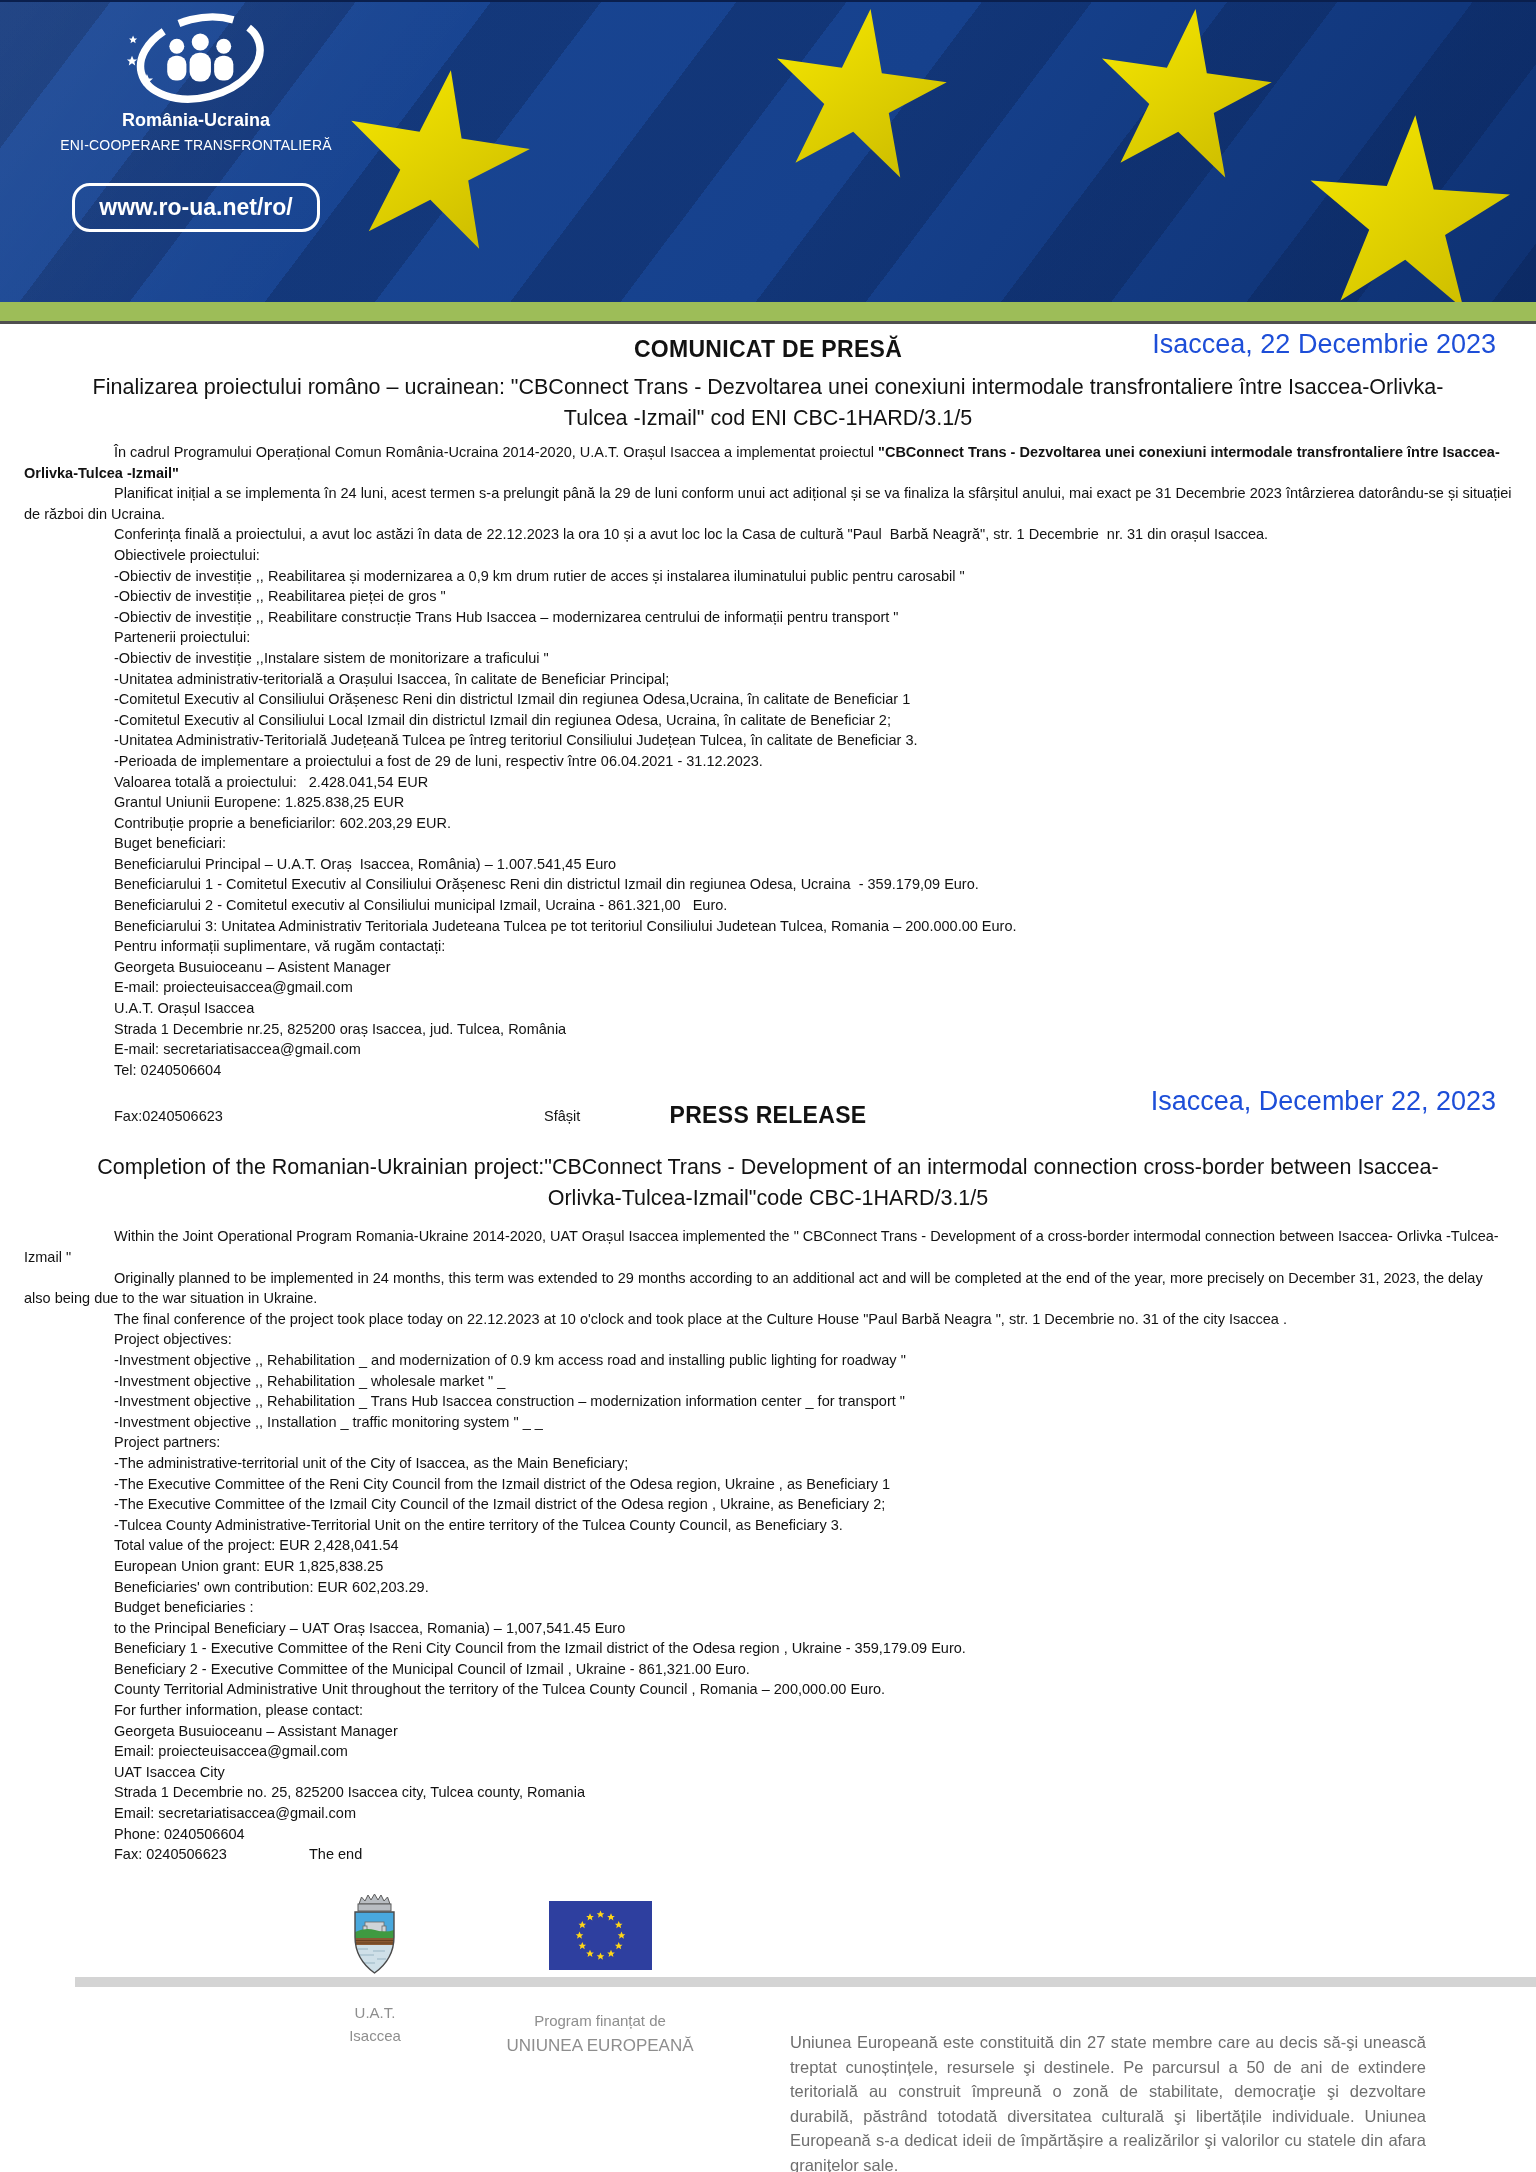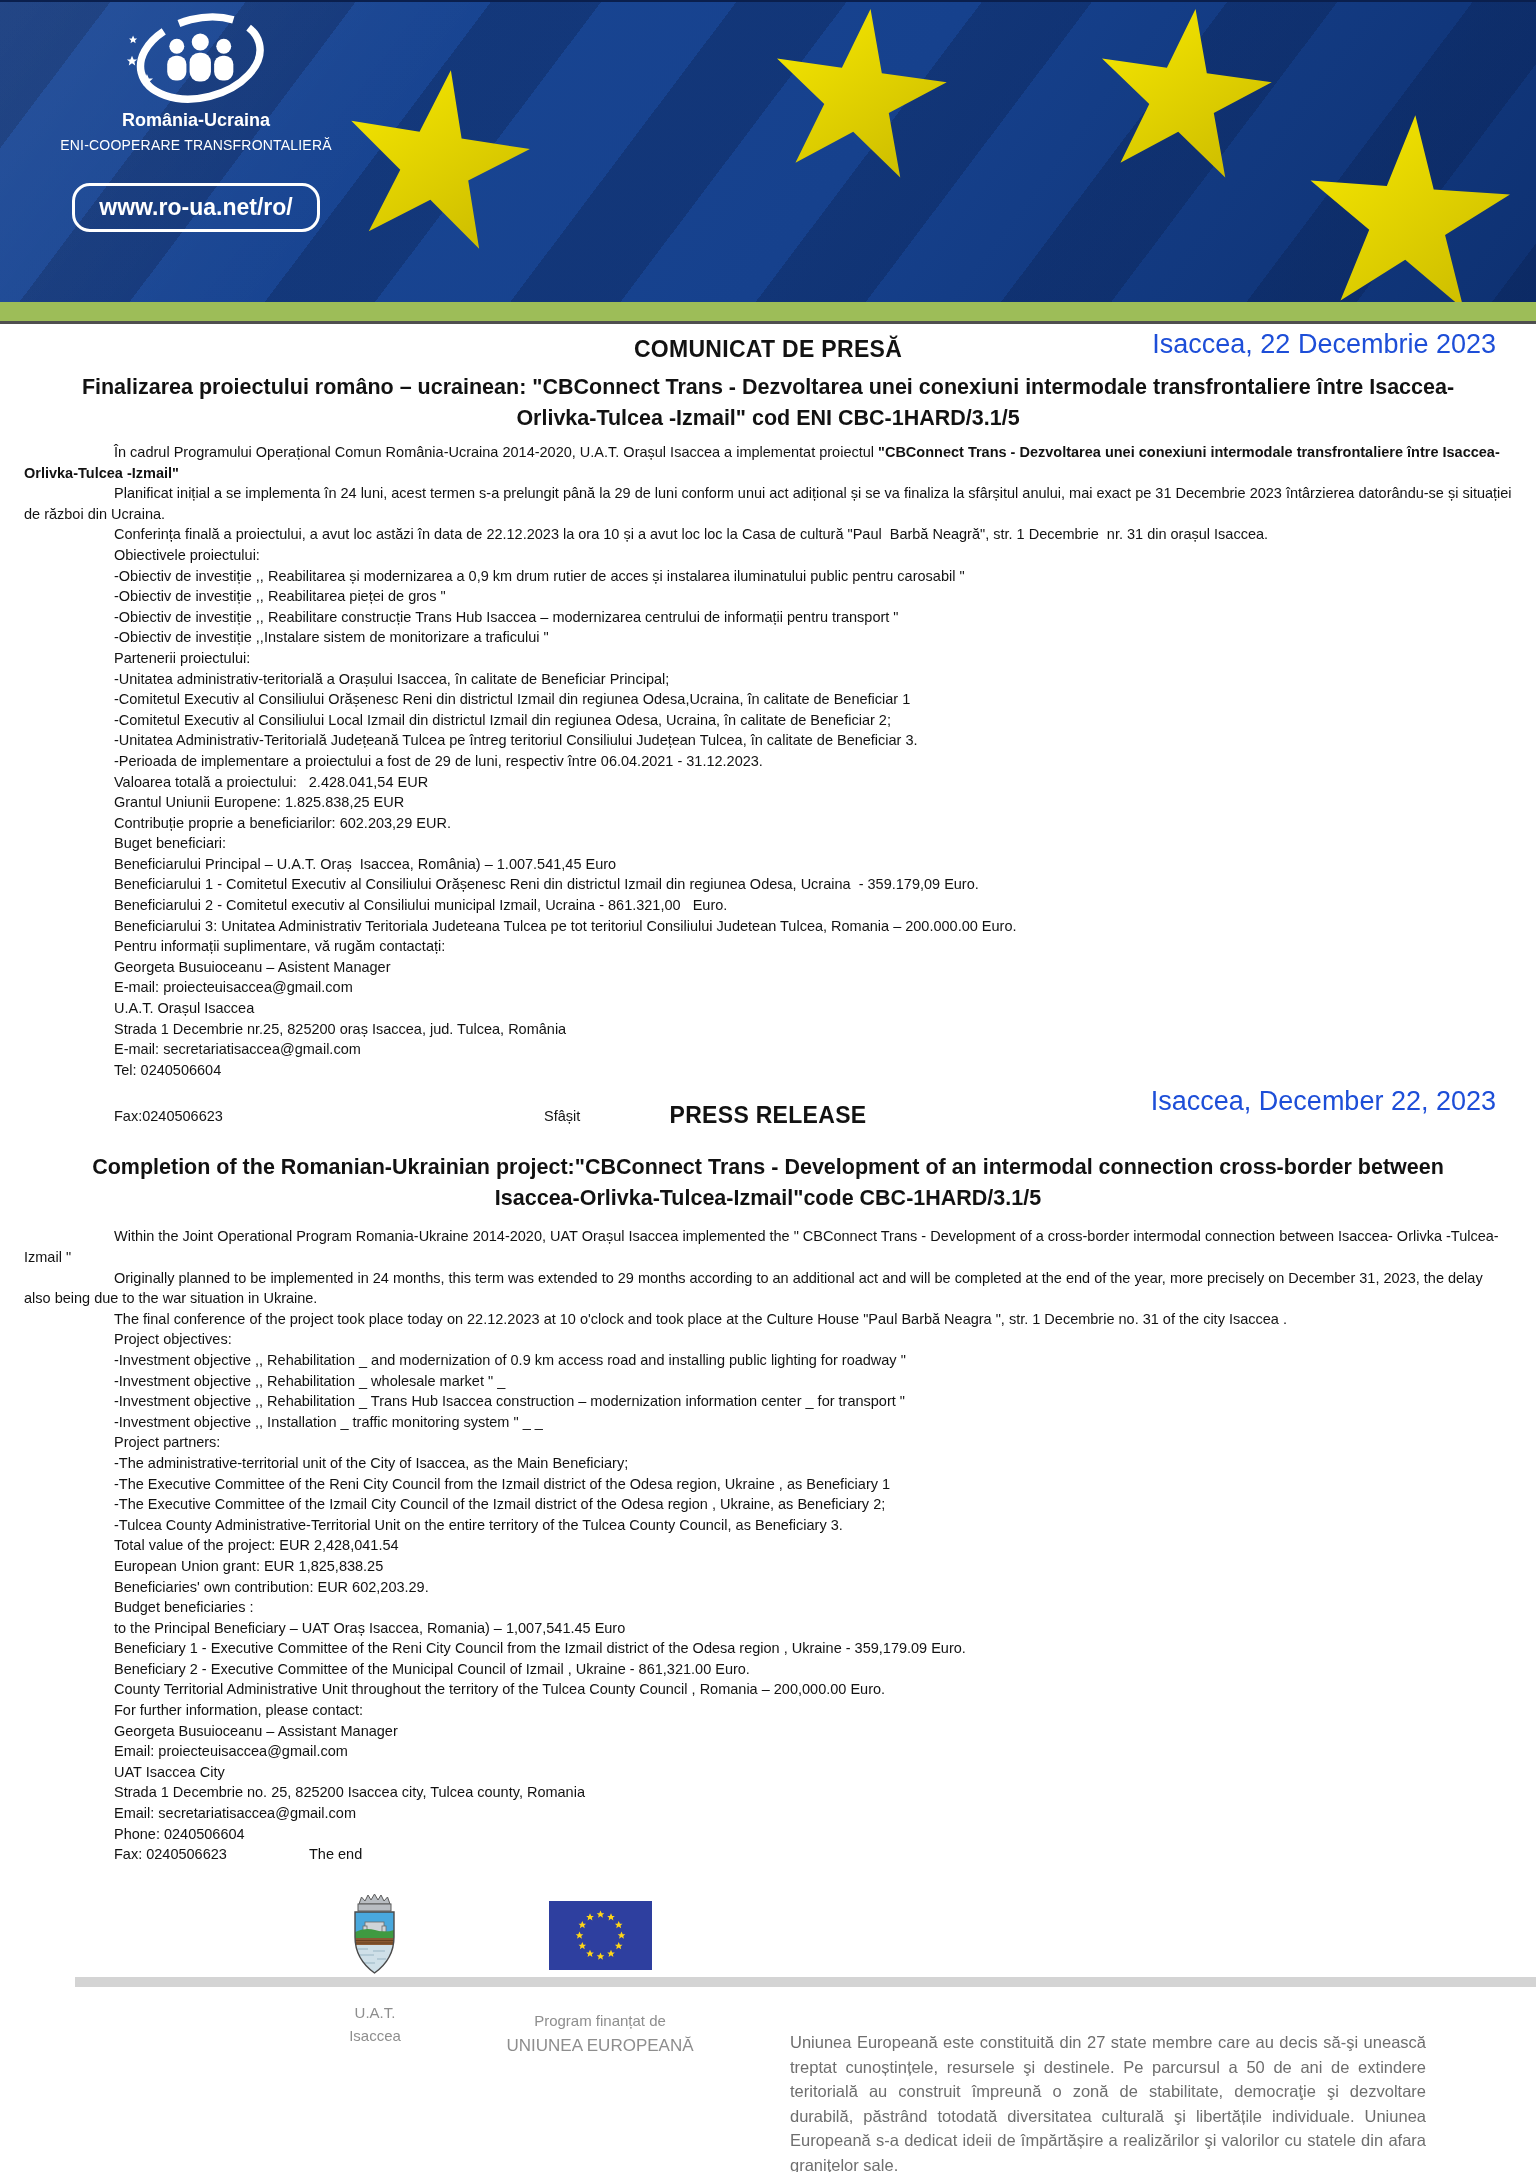--- a/index.html
+++ b/index.html
@@ -19,21 +19,21 @@
   .site-pill{margin:30px auto 0;width:fit-content;padding:8px 24px;border:3px solid #fff;
              border-radius:18px;font-size:23px;font-weight:bold;color:#fff;}
   .green-bar{height:19px;background:#9dbd58;border-bottom:3px solid #4f4f4f;}
 
   
   main{padding:0 24px;}
   .kicker-row{position:relative;height:36px;margin-top:10px;}
   .kicker{position:absolute;left:0;right:0;top:2px;text-align:center;font-size:23px;
           font-weight:bold;margin:0;letter-spacing:.3px;}
   .dateline{position:absolute;right:16px;top:-5px;font-size:27px;font-weight:400;color:#1d4ed8;margin-left:20px;}
-  .doc-title{font-size:21.5px;font-weight:bold;text-align:center;line-height:31px;margin:2px 40px 8px;}
+  .doc-title{font-size:21.5px;font-weight:normal;text-align:center;line-height:31px;margin:2px 40px 8px;}
   .para,.line{font-size:14.5px;line-height:20.6px;margin:0;white-space:pre-wrap;text-indent:90px;}
   .lines{}
   .fax-row{position:relative;height:44px;margin-top:16px;}
   .fax-left{position:absolute;left:90px;top:12px;font-size:14.5px;}
   .sfasit{position:absolute;left:520px;top:12px;font-size:14.5px;}
   .fax-row .kicker{top:6px;}
   .fax-row .dateline{top:-10px;}
   .en-title{margin-top:12px;margin-bottom:12px;}
   .fax-row2{position:relative;height:26px;margin-top:2px;font-size:14.5px;}
   .fax2-left{position:absolute;left:90px;}
@@ -107,22 +107,22 @@
     <h2 class="doc-title">Finalizarea proiectului româno – ucrainean: "CBConnect Trans - Dezvoltarea unei conexiuni intermodale transfrontaliere între Isaccea-Orlivka-Tulcea -Izmail" cod ENI CBC-1HARD/3.1/5</h2>
 
     <p class="para"><span>În cadrul Programului Operațional Comun România-Ucraina 2014-2020, U.A.T. Orașul Isaccea a implementat proiectul </span><strong>"CBConnect Trans - Dezvoltarea unei conexiuni intermodale transfrontaliere între Isaccea-Orlivka-Tulcea -Izmail"</strong></p>
     <p class="para">Planificat inițial a se implementa în 24 luni, acest termen s-a prelungit până la 29 de luni conform unui act adițional și se va finaliza la sfârșitul anului, mai exact pe 31 Decembrie 2023 întârzierea datorându-se și situației de război din Ucraina.</p>
     <p class="para">Conferința finală a proiectului, a avut loc astăzi în data de 22.12.2023 la ora 10 și a avut loc loc la Casa de cultură "Paul  Barbă Neagră", str. 1 Decembrie  nr. 31 din orașul Isaccea.</p>
     <div class="lines">
         <div class="line">Obiectivele proiectului:</div>
         <div class="line">-Obiectiv de investiție ,, Reabilitarea și modernizarea a 0,9 km drum rutier de acces și instalarea iluminatului public pentru carosabil "</div>
         <div class="line">-Obiectiv de investiție ,, Reabilitarea pieței de gros "</div>
         <div class="line">-Obiectiv de investiție ,, Reabilitare construcție Trans Hub Isaccea – modernizarea centrului de informații pentru transport "</div>
+        <div class="line">Partenerii proiectului:</div>
         <div class="line">-Obiectiv de investiție ,,Instalare sistem de monitorizare a traficului "</div>
-        <div class="line">Partenerii proiectului:</div>
         <div class="line">-Unitatea administrativ-teritorială a Orașului Isaccea, în calitate de Beneficiar Principal;</div>
         <div class="line">-Comitetul Executiv al Consiliului Orășenesc Reni din districtul Izmail din regiunea Odesa,Ucraina, în calitate de Beneficiar 1</div>
         <div class="line">-Comitetul Executiv al Consiliului Local Izmail din districtul Izmail din regiunea Odesa, Ucraina, în calitate de Beneficiar 2;</div>
         <div class="line">-Unitatea Administrativ-Teritorială Județeană Tulcea pe întreg teritoriul Consiliului Județean Tulcea, în calitate de Beneficiar 3.</div>
         <div class="line">-Perioada de implementare a proiectului a fost de 29 de luni, respectiv între 06.04.2021 - 31.12.2023.</div>
         <div class="line">Valoarea totală a proiectului:   2.428.041,54 EUR</div>
         <div class="line">Grantul Uniunii Europene: 1.825.838,25 EUR</div>
         <div class="line">Contribuție proprie a beneficiarilor: 602.203,29 EUR.</div>
         <div class="line">Buget beneficiari:</div>
         <div class="line">Beneficiarului Principal – U.A.T. Oraș  Isaccea, România) – 1.007.541,45 Euro</div>

